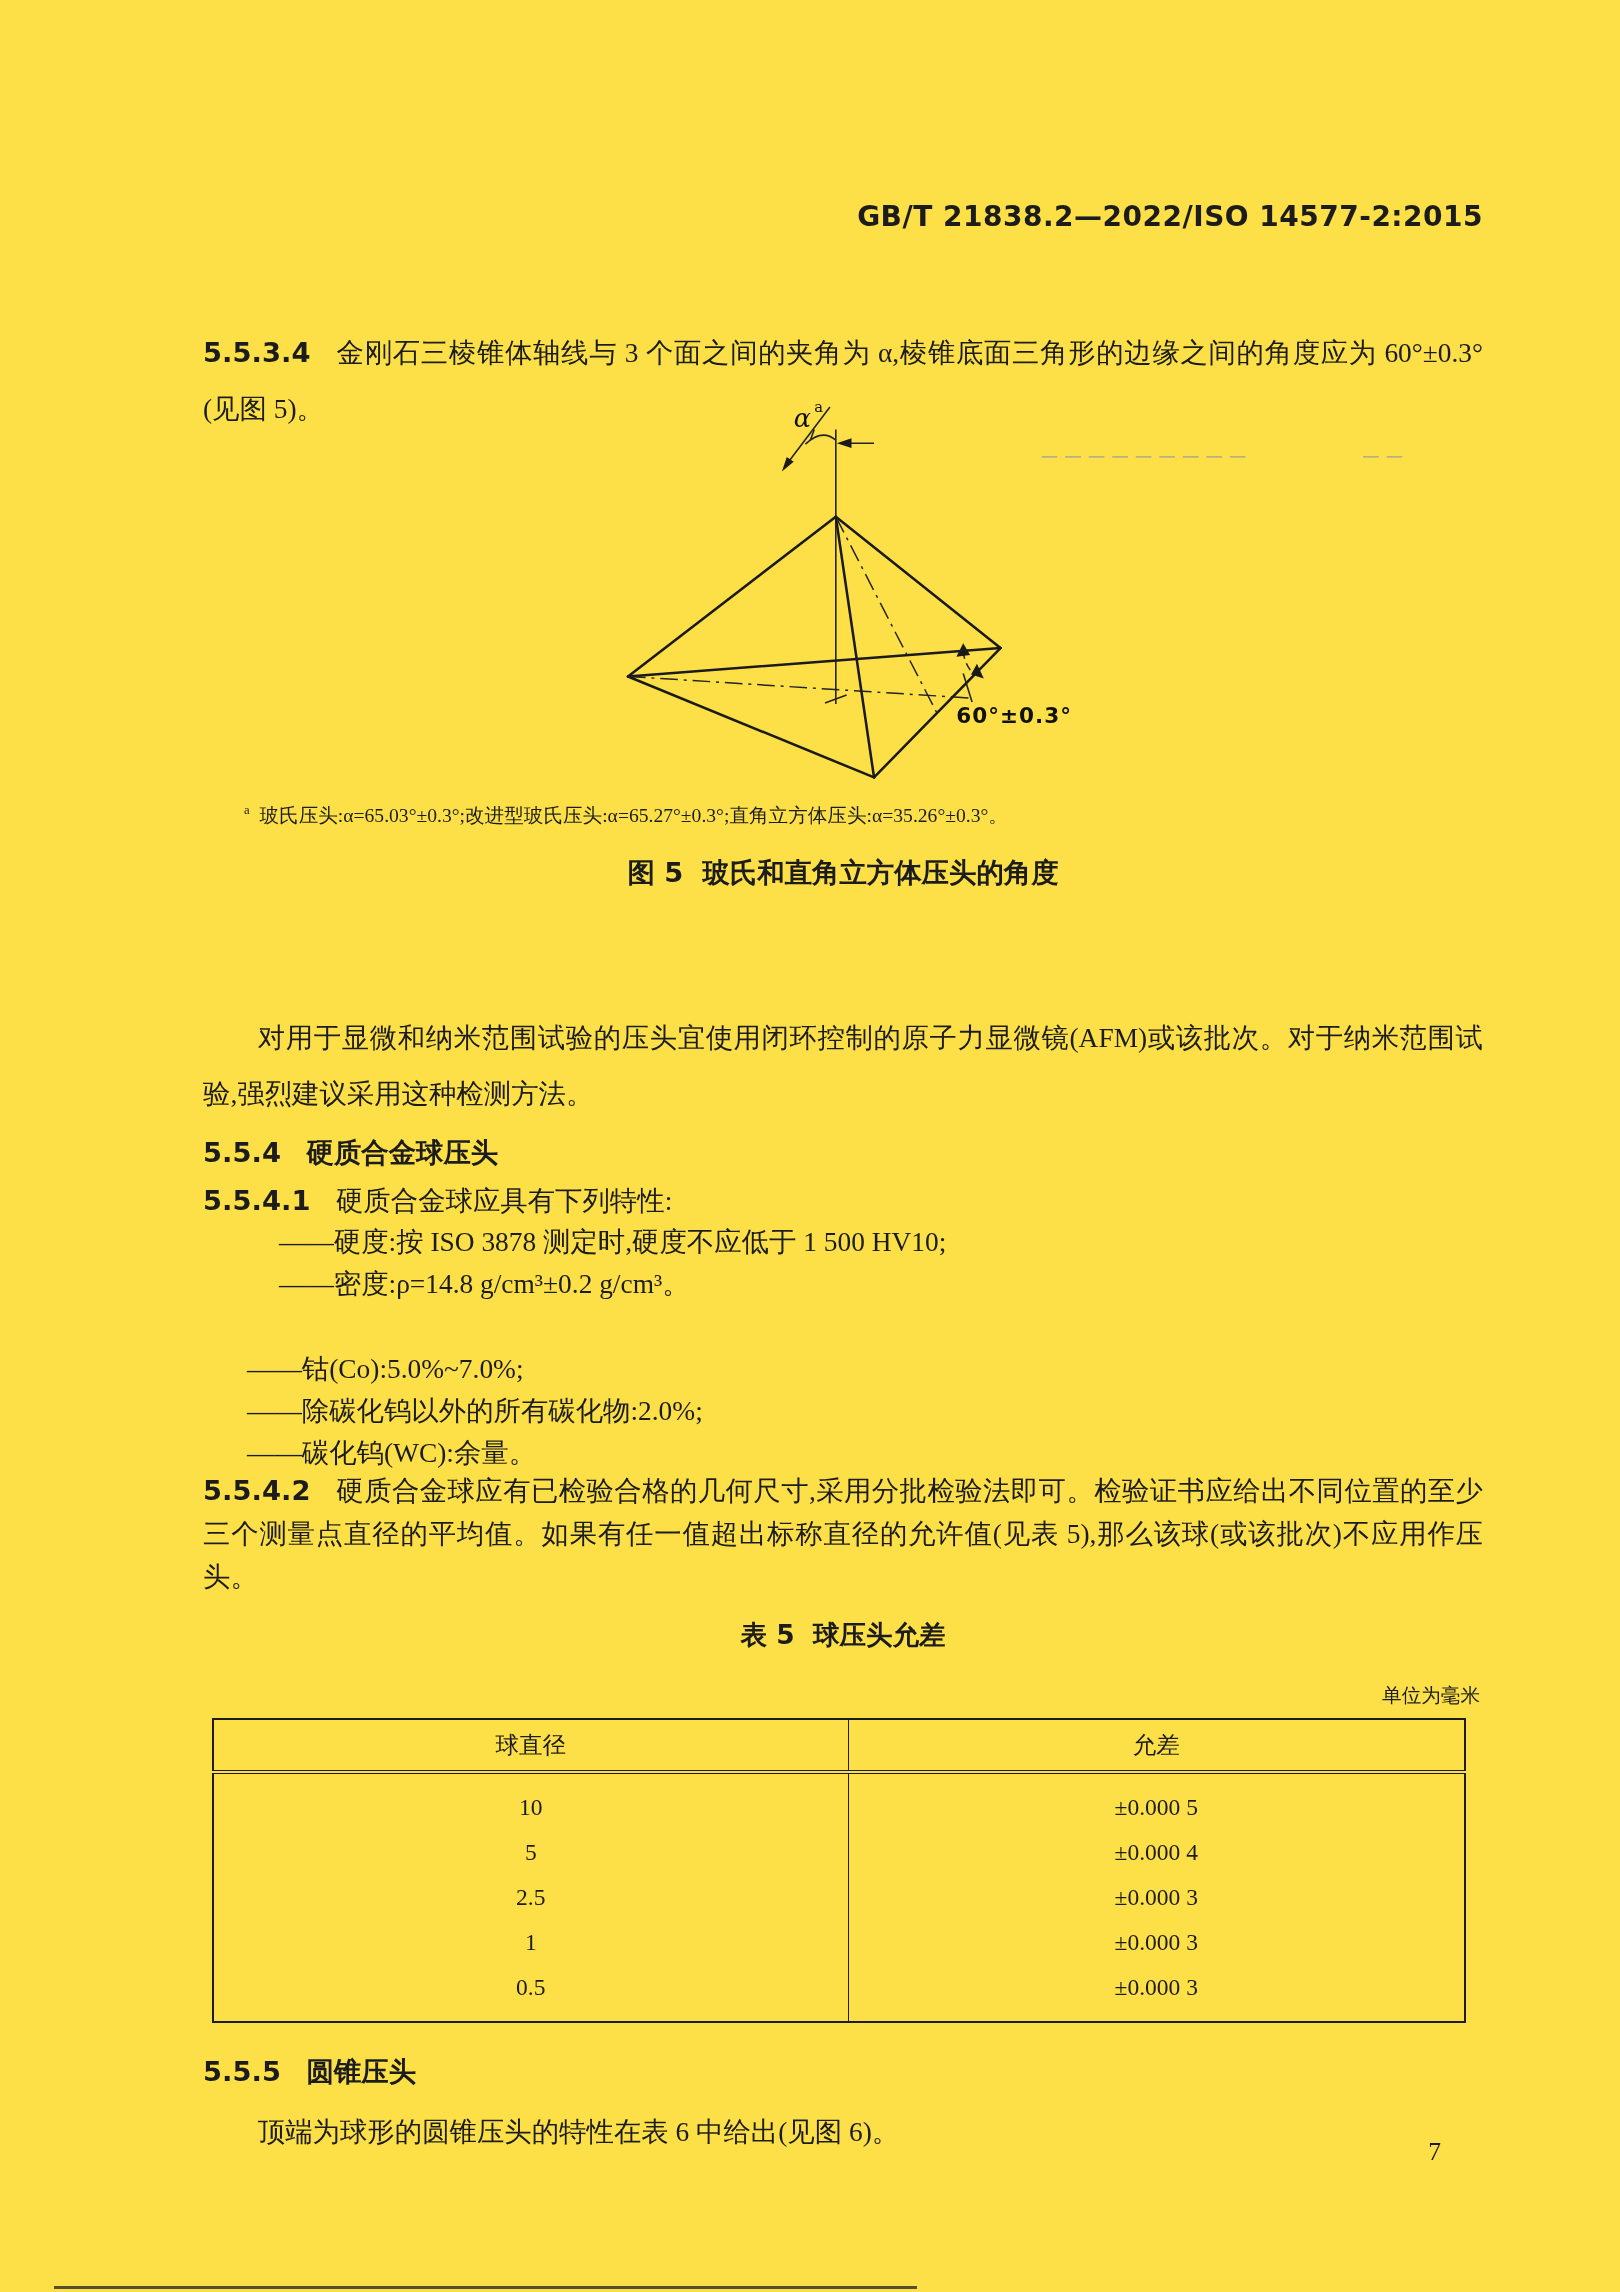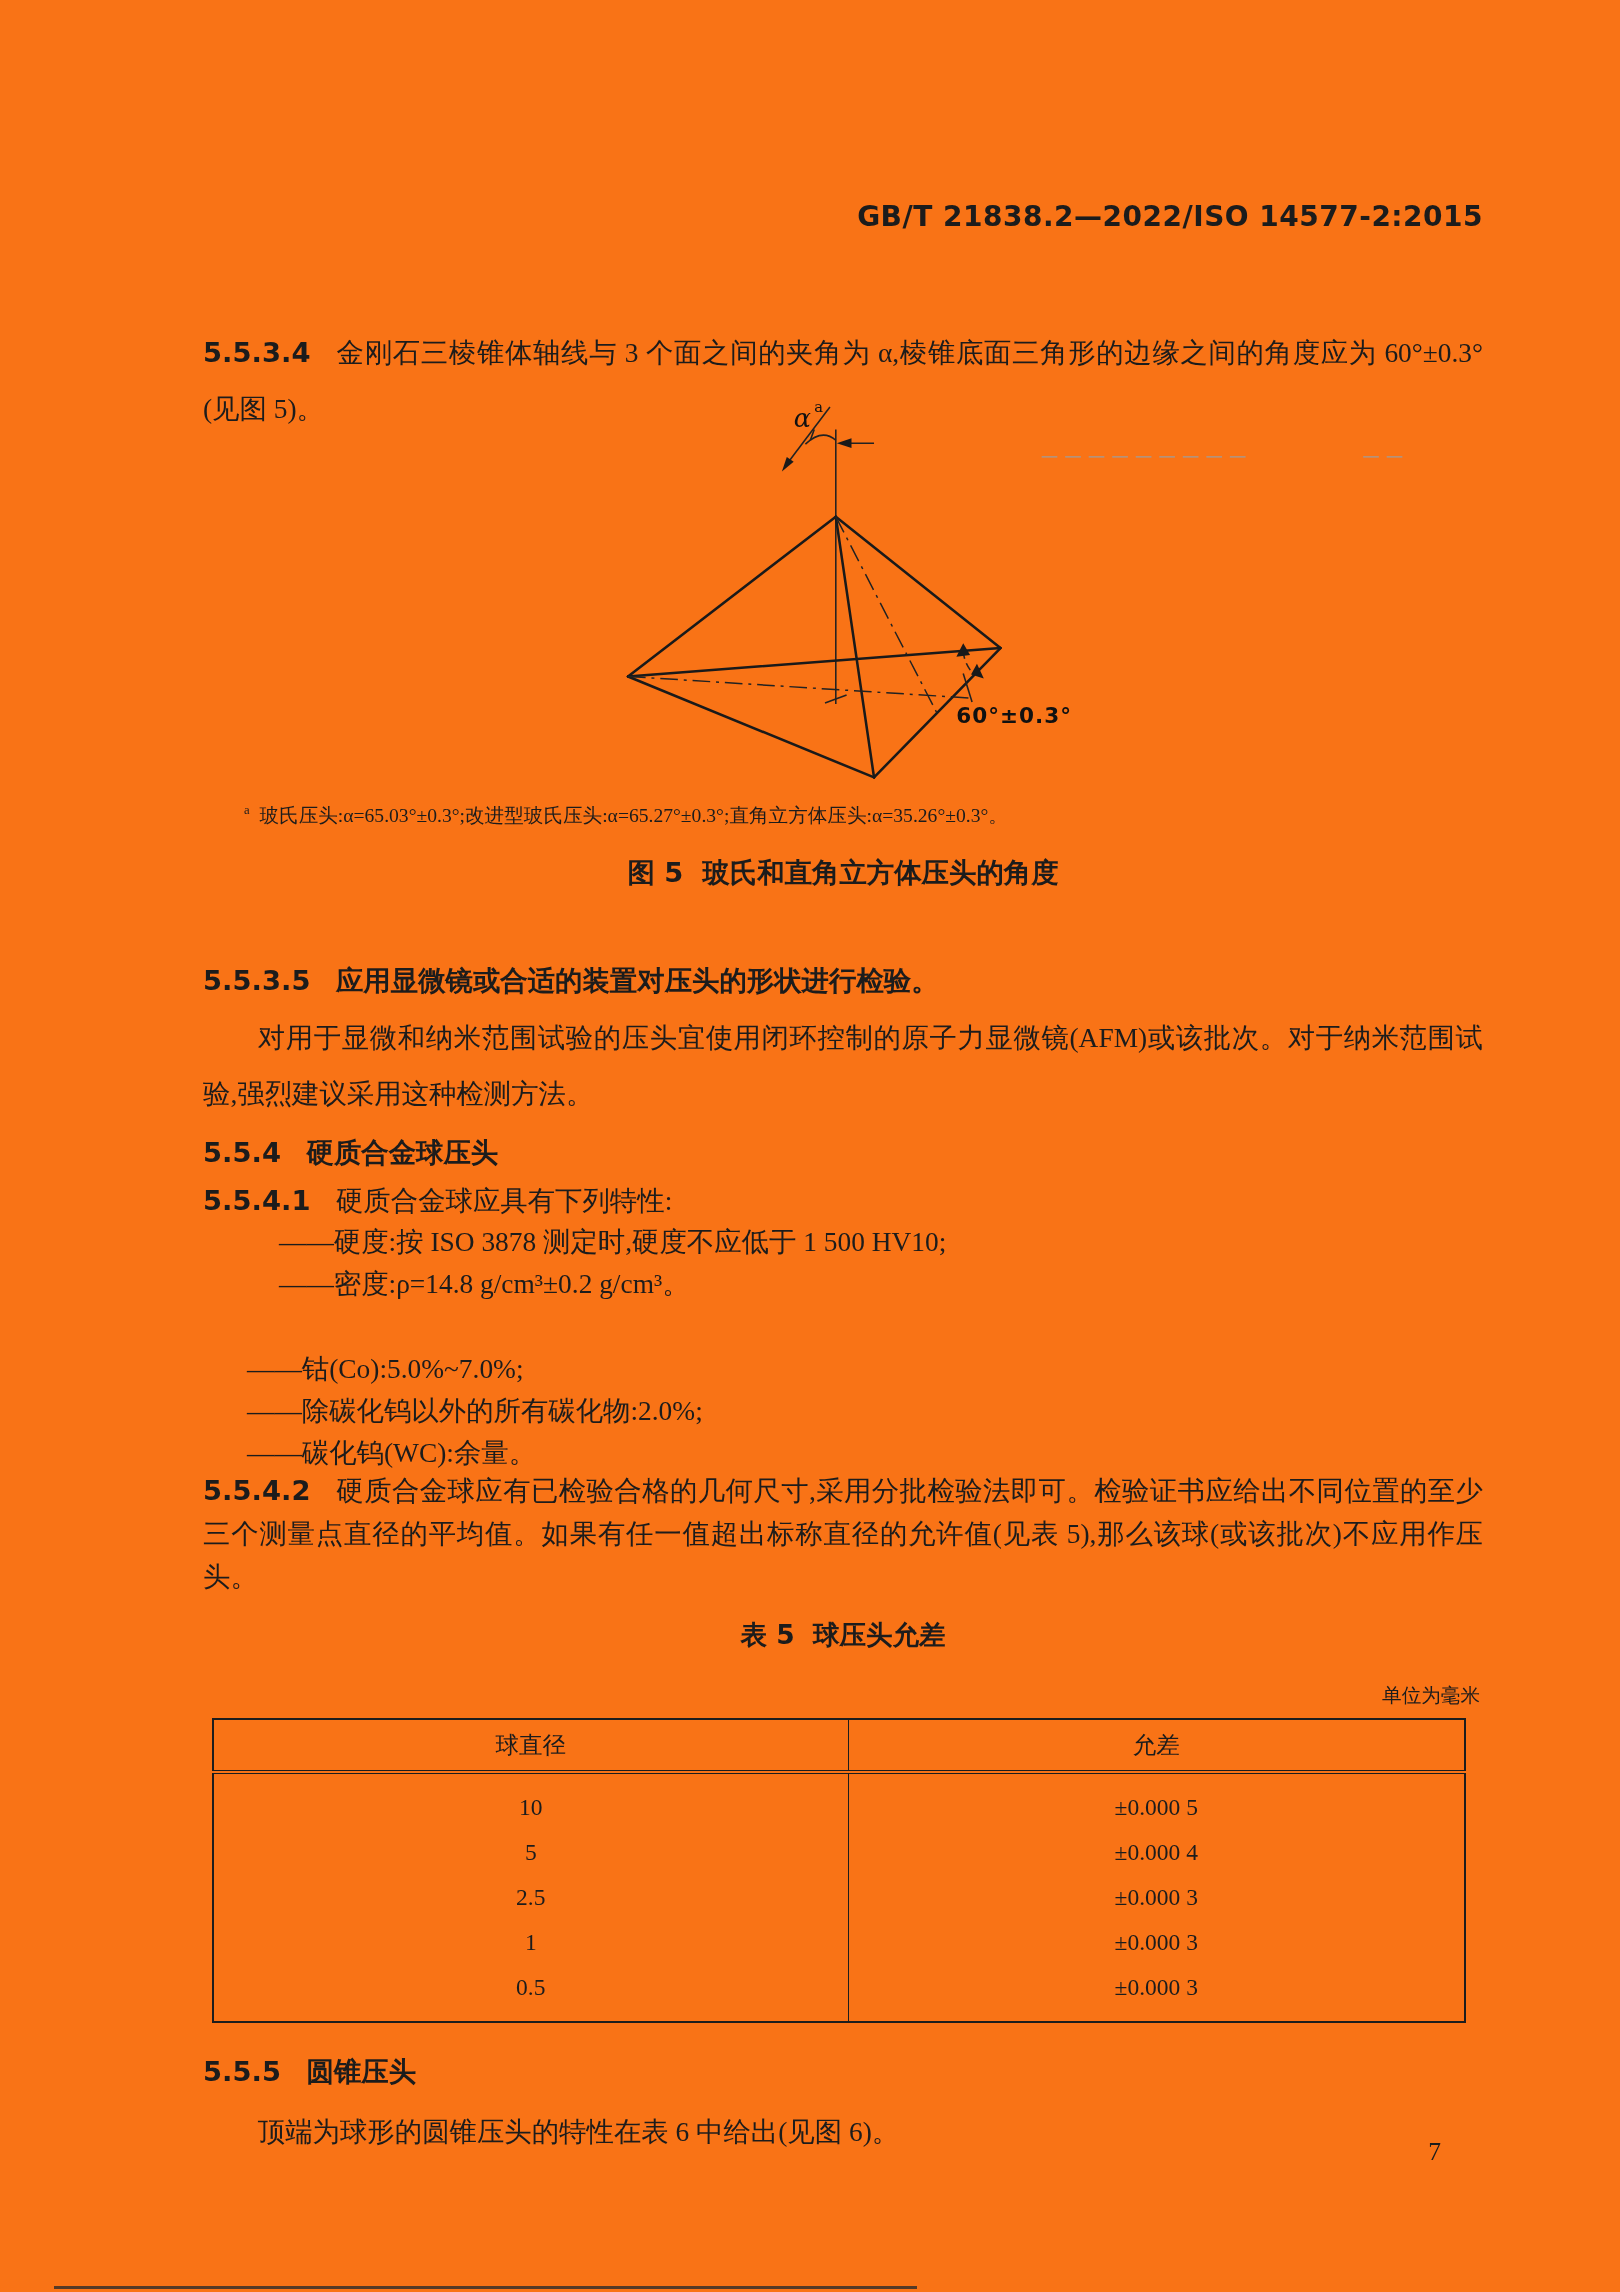--- a/index.html
+++ b/index.html
@@ -1,18 +1,18 @@
 <!DOCTYPE html>
 <html><head>
 <meta charset="utf-8">
 <style>
   html,body{margin:0;padding:0;background:#e8e8e8;}
   .page{
     position:relative;width:1620px;height:2293px;margin:0 auto;
-    background:#f97316;color:#1c1c1c;overflow:hidden;
+    background:#fde047;color:#1c1c1c;overflow:hidden;
     font-family:"Liberation Serif","DejaVu Serif",serif;
   }
   .abs{position:absolute;}
   .col{left:203px;width:1280px;}
   .body{font-size:27.4px;line-height:56px;text-align:justify;margin:0;}
   .tight{line-height:42px;}
   .para44{line-height:43px;}
   .hei{font-family:"DejaVu Sans","Liberation Sans",sans-serif;font-weight:700;}
   .num{font-family:"DejaVu Sans","Liberation Sans",sans-serif;font-weight:700;margin-right:25.5px;}
   .running-header{
@@ -96,21 +96,20 @@
     <polygon class="fillk" points="443,251 436,265 450,263"></polygon>
     <polygon class="fillk" points="464,287 451,283 457,272"></polygon>
     <line class="thin" x1="452" y1="311" x2="443" y2="282"></line>
     <text class="lbl-60" x="436" y="332">60°±0.3°</text>
   </svg>
 
   <div class="abs footnote" style="top:796px;left:244px;width:1235px;"><sup>a</sup><span>玻氏压头:α=65.03°±0.3°;改进型玻氏压头:α=65.27°±0.3°;直角立方体压头:α=35.26°±0.3°。</span></div>
 
   <div class="abs col caption hei" style="top:855px;">图 5  玻氏和直角立方体压头的角度</div>
 
-  <p class="abs col body hei" style="top:953px;"><span class="num">5.5.3.5</span><span>应用显微镜或合适的装置对压头的形状进行检验。</span></p>
 
   <p class="abs col body indent2" style="top:1010px;">对用于显微和纳米范围试验的压头宜使用闭环控制的原子力显微镜(AFM)或该批次。对于纳米范围试验,强烈建议采用这种检测方法。</p>
 
   <p class="abs col body hei" style="top:1125px;"><span class="num">5.5.4</span><span>硬质合金球压头</span></p>
 
   <p class="abs col body tight" style="top:1180px;"><span class="num">5.5.4.1</span><span>硬质合金球应具有下列特性:</span></p>
 
   <div class="abs col body tight" style="top:1221px;">
     <div class="list-item">——硬度:按 ISO 3878 测定时,硬度不应低于 1 500 HV10;</div>
     <div class="list-item">——密度:ρ=14.8 g/cm³±0.2 g/cm³。</div>

